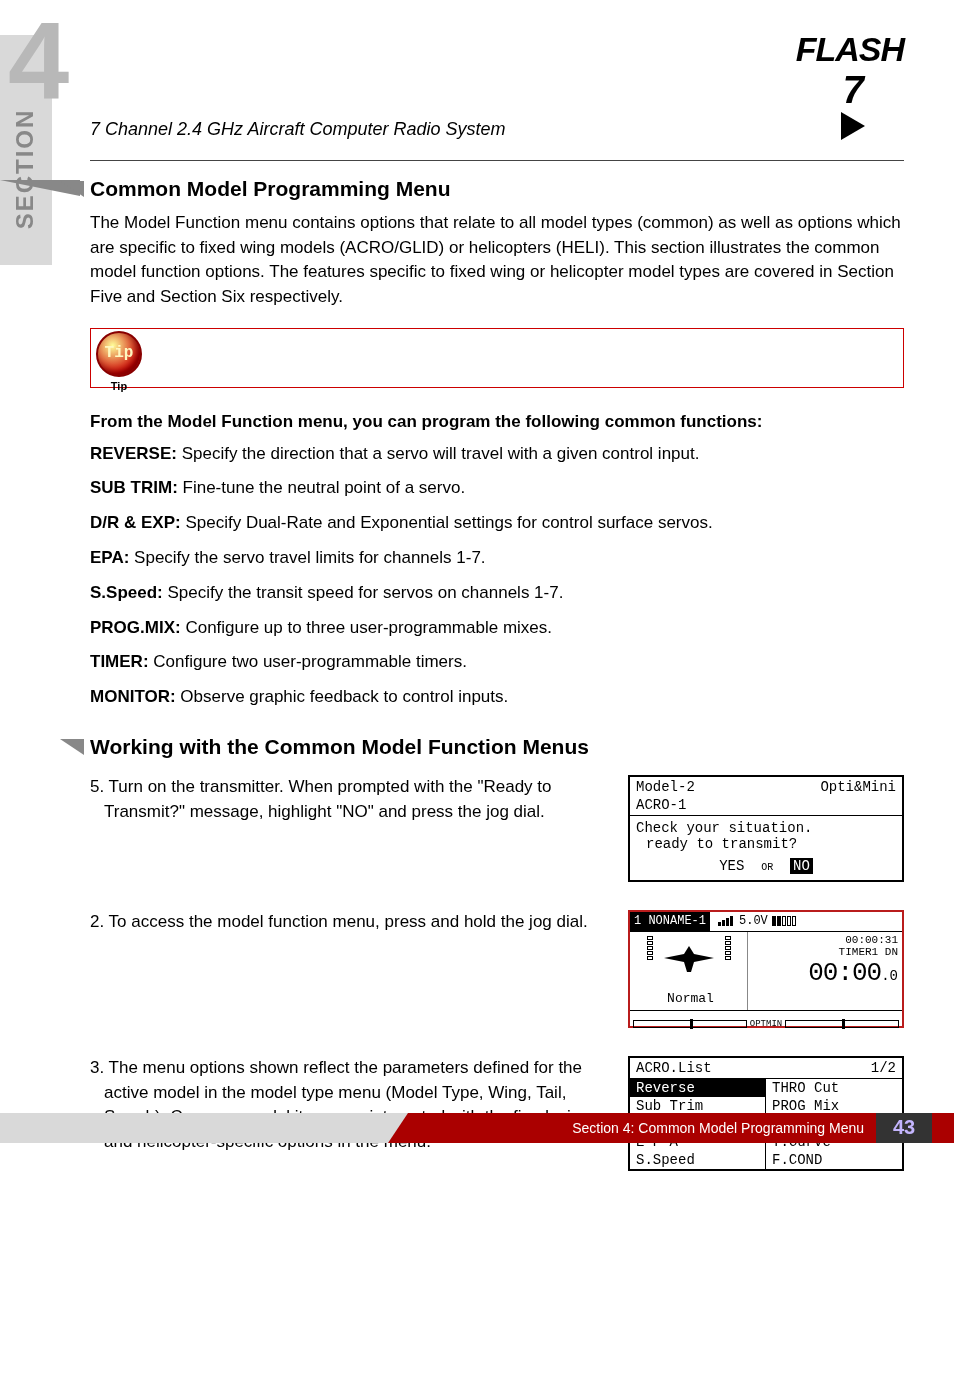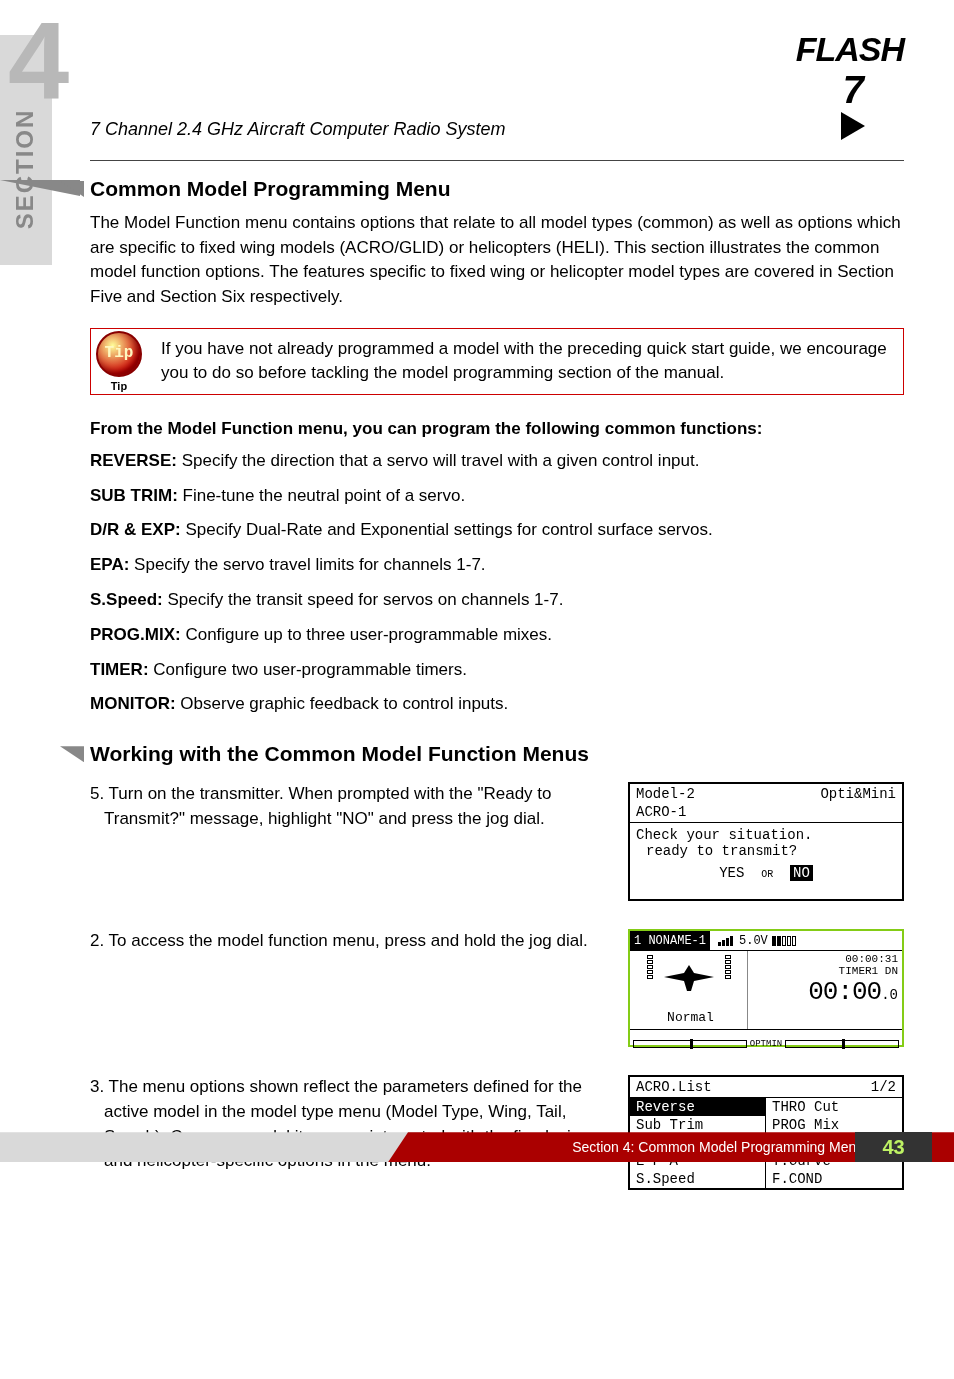--- a/index.html
+++ b/index.html
@@ -177,21 +177,21 @@
     flex-shrink: 0;
   }
   .lcd-row { display: flex; justify-content: space-between; padding: 2px 6px; }
   .lcd-sep { border-top: 1px solid #000; }
   .lcd-center { text-align: center; padding: 2px 0; }
   .lcd-inv {
     background: #000; color: #fff; padding: 0 3px; display: inline-block;
   }
   .lcd2 {
     width: 276px;
-    border: 2px solid #84cc16;
+    border: 2px solid #b91c1c;
     font-family: "Lucida Console","Courier New",monospace;
     color: #000;
     background: #fff;
     flex-shrink: 0;
     position: relative;
     height: 118px;
   }
   .lcd2-top {
     height: 20px; border-bottom: 1px solid #000;
     display: flex; align-items: center; font-size: 12px;
@@ -276,24 +276,24 @@
     align-items: center;
     justify-content: flex-end;
     color: #fff;
     font-size: 14px;
     padding-right: 90px;
   }
   .page-num {
     position: absolute;
     right: 22px;
     bottom: 0;
-    width: 77px;
+    width: 56px;
     height: 30px;
     background: #333;
-    color: #bef264;
+    color: #c4b5fd;
     font-size: 20px;
     font-weight: 700;
     display: flex;
     align-items: center;
     justify-content: center;
   }
   .plane-svg { display: block; }
   .batt-cells { display:inline-flex; gap:1px; vertical-align:middle;}
   .batt-cells span{ width:4px; height:10px; border:1px solid #000; background:#000;}
   .batt-cells span.empty{ background:#fff;}
@@ -324,21 +324,20 @@
       <span>Common Model Programming Menu</span>
     </h2>
 
     <p class="intro-para">The Model Function menu contains options that relate to all model types (common) as well as options which are specific to fixed wing models (ACRO/GLID) or helicopters (HELI). This section illustrates the common model function options. The features specific to fixed wing or helicopter model types are covered in Section Five and Section Six respectively.</p>
 
     <div class="tip-box">
       <div class="tip-icon-wrap">
         <div class="tip-icon">Tip</div>
         <div class="tip-label">Tip</div>
       </div>
-      <span>If you have not already programmed a model with the preceding quick start guide, we encourage you to do so before tackling the model programming section of the manual.</span>
     </div>
 
     <p class="subhead">From the Model Function menu, you can program the following common functions:</p>
 
     <div id="functions-list">
         <p class="feature-line"><b>REVERSE:</b> Specify the direction that a servo will travel with a given control input.</p>
         <p class="feature-line"><b>SUB TRIM:</b> Fine-tune the neutral point of a servo.</p>
         <p class="feature-line"><b>D/R &amp; EXP:</b> Specify Dual-Rate and Exponential settings for control surface servos.</p>
         <p class="feature-line"><b>EPA:</b> Specify the servo travel limits for channels 1-7.</p>
         <p class="feature-line"><b>S.Speed:</b> Specify the transit speed for servos on channels 1-7.</p>
@@ -361,21 +360,21 @@
         </div>
         <div class="lcd-row" style="padding-top:0;">
           <span>ACRO-1</span>
             <span></span>
         </div>
         <div class="lcd-sep"></div>
         <div style="padding:4px 6px;">
           <div>Check your situation.</div>
           <div style="padding-left:10px;">ready to transmit?</div>
         </div>
-        <div class="lcd-center" style="padding-bottom:18px;text-align:center;">
+        <div class="lcd-center" style="padding-bottom:6px;text-align:center;">
           <span>YES</span>
           &nbsp;<span style="font-size:10px;">OR</span>&nbsp;
           <span class="lcd-inv">NO</span>
         </div>
       </div>
     </div>
 
     <div class="step-row">
       <div class="step-text">2. To access the model function menu, press and hold the jog dial.</div>
       <div class="lcd2">

